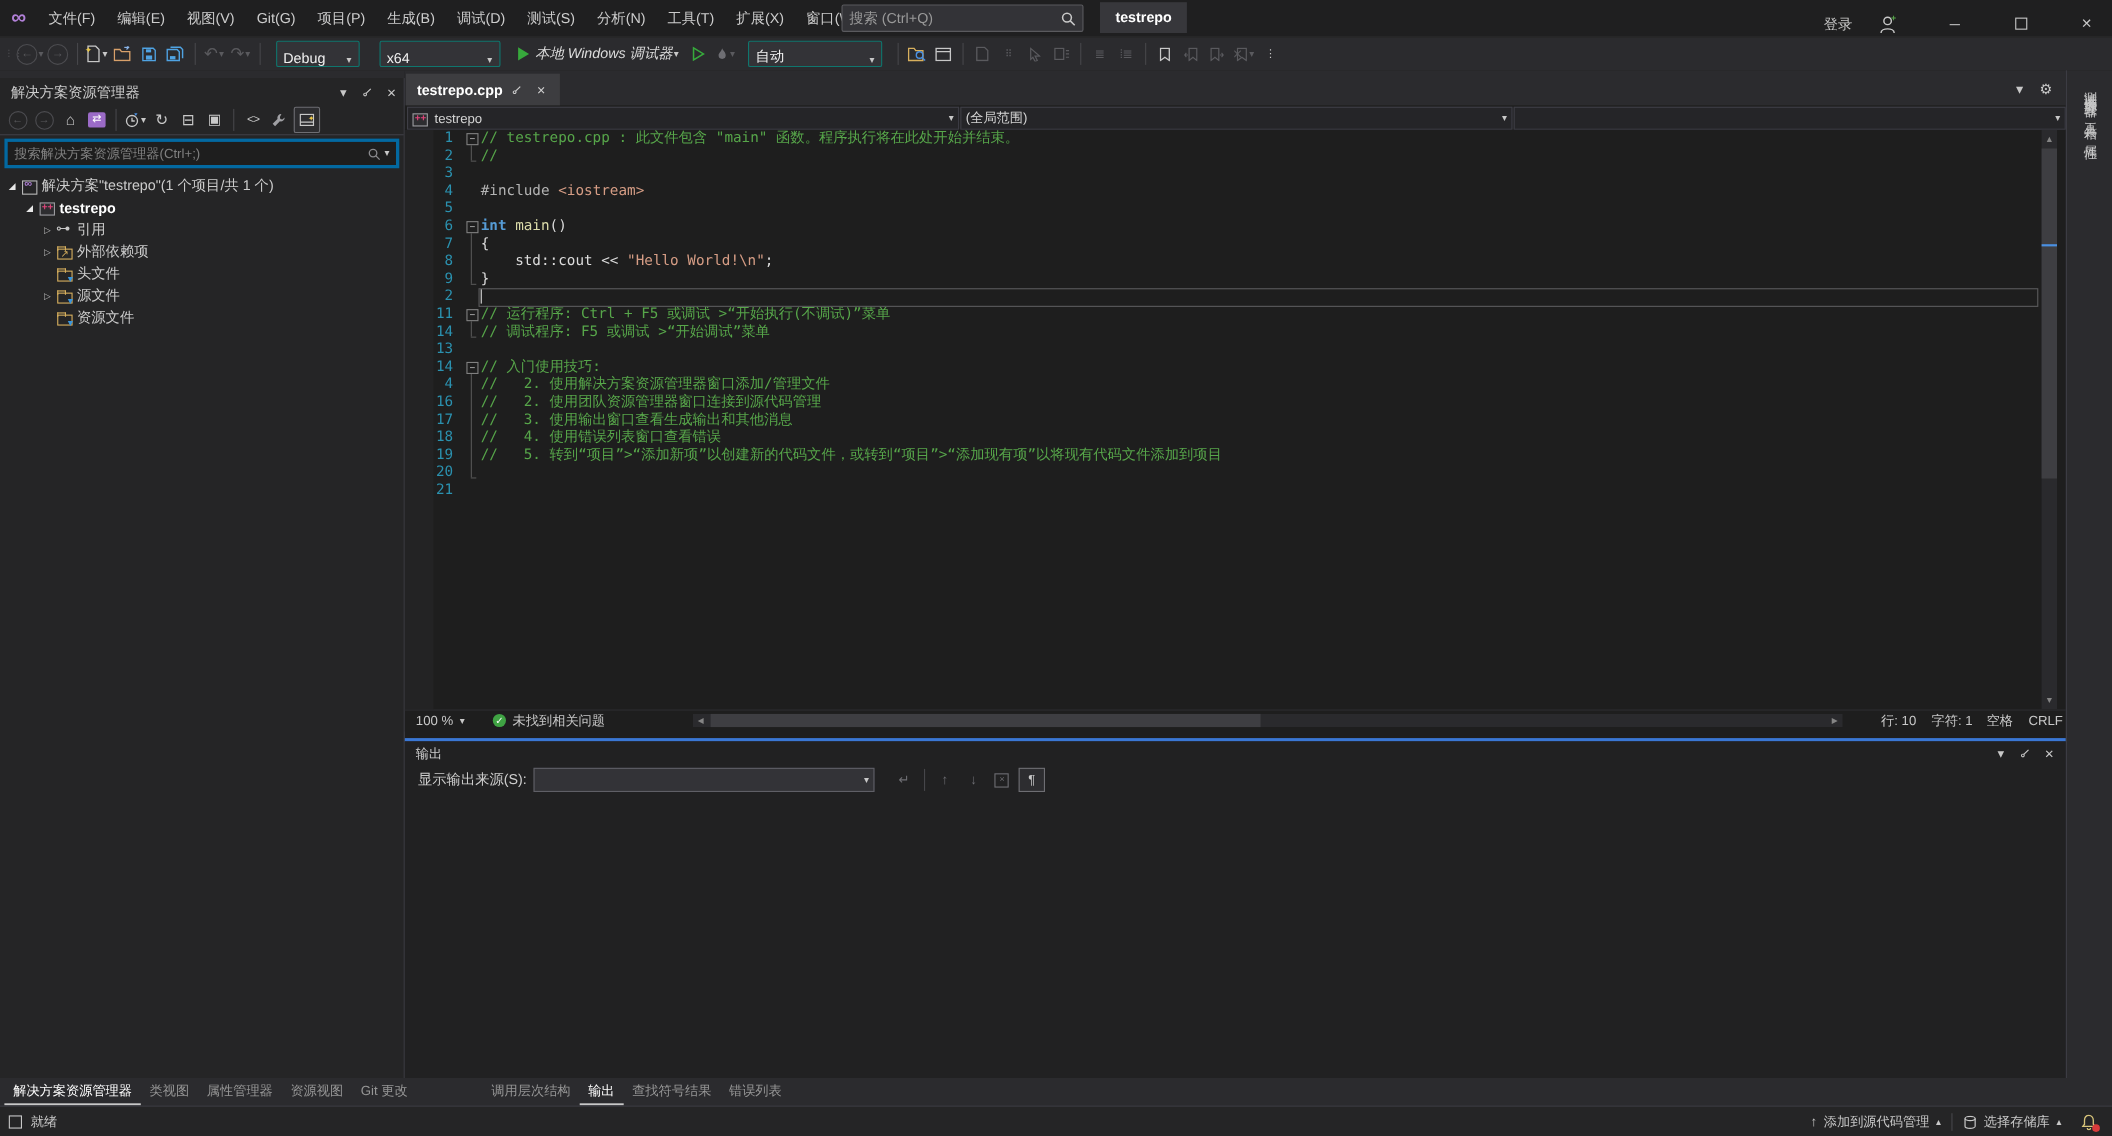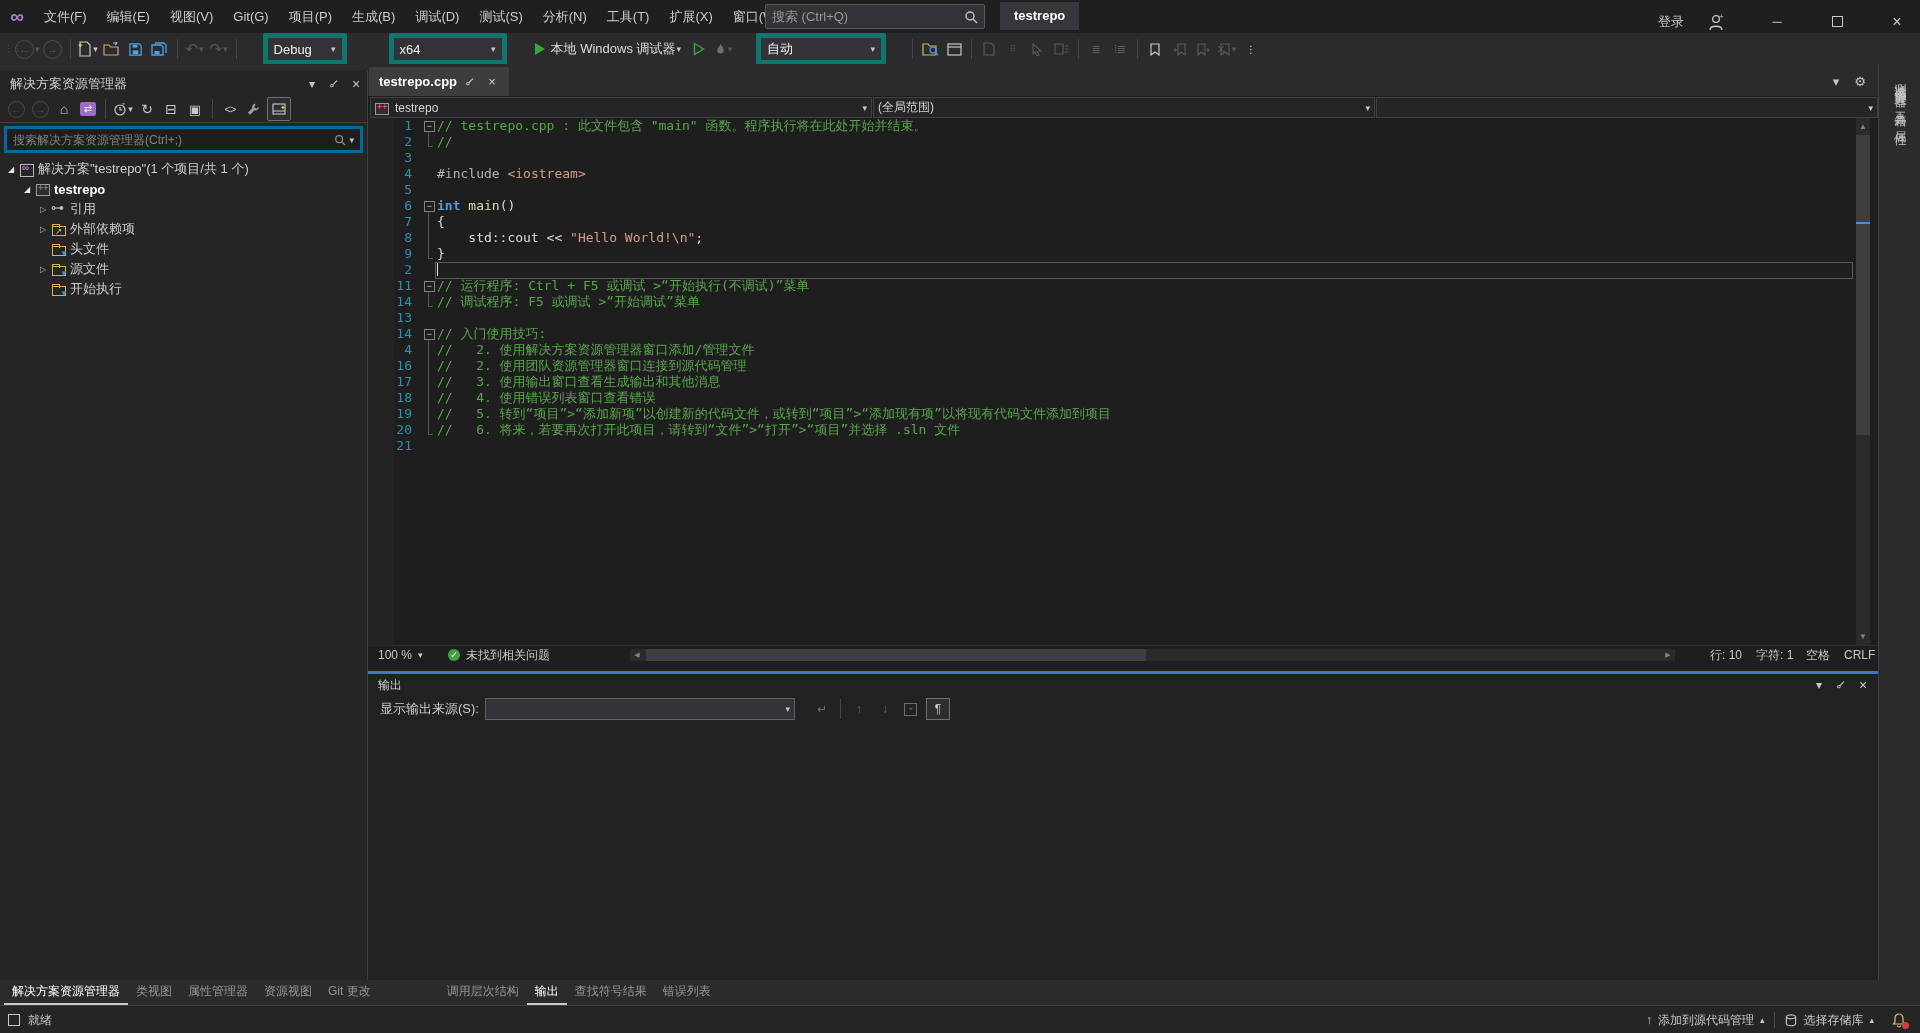--- a/index.html
+++ b/index.html
@@ -27,25 +27,25 @@
   .toolbar{position:absolute;left:0;top:34px;width:1920px;height:30px;background:#2b2b2e;
            display:flex;align-items:center;border-bottom:1px solid #222224;}
   .tb-sep{width:1px;height:20px;background:#46464a;margin:0 5px;}
   .tbi{height:24px;min-width:22px;display:flex;align-items:center;justify-content:center;
        color:#c8c8c8;margin:0 1px;border-radius:2px;}
   .tbi.dis{color:#5a5a5e;}
   .dd{font-size:9px;color:#c8c8c8;margin-left:1px;}
   .dd.dis{color:#5a5a5e;}
   .circ{width:17px;height:17px;border:1px solid #4c4c50;border-radius:50%;
         display:flex;align-items:center;justify-content:center;font-size:11px;}
-  .combo{height:22px;background:#333337;border:5px solid #0f766e;border-radius:2px;
-         display:flex;align-items:center;padding:0 6px;color:#f1f1f1;margin:0 21px;}
+  .combo{height:22px;background:#333337;border:1px solid #0f766e;border-radius:2px;
+         display:flex;align-items:flex-end;padding:0 6px;color:#f1f1f1;margin:0 9px;}
   .combo .cval{flex:1;}
   .combo .dd{margin-left:8px;}
-  .runbtn{display:flex;align-items:center;padding:0 6px;height:24px;border-radius:2px;color:#dddddd;}
+  .runbtn{display:flex;align-items:center;padding:0 6px;height:24px;border-radius:2px;color:#dddddd;font-style:italic;}
   .dots{color:#5a5a5e;font-size:8px;letter-spacing:1px;margin:0 4px;line-height:4px;width:6px;}
   
   .left-panel{position:absolute;left:0;top:64px;width:368px;height:916px;background:#2b2b2e;}
   .se-inner{position:absolute;left:0;top:7px;width:367px;height:909px;background:#252526;border-right:1px solid #3f3f46;}
   .panel-header{height:25px;display:flex;align-items:center;padding-left:10px;color:#cccccc;}
   .ph-controls{margin-left:auto;display:flex;align-items:center;}
   .ph-btn{width:22px;height:20px;display:flex;align-items:center;justify-content:center;color:#c8c8c8;font-size:12px;}
   .pin-g{display:inline-block;transform:rotate(135deg);font-size:12px;}
   .se-toolbar{height:26px;display:flex;align-items:center;padding-left:4px;border-bottom:1px solid #3f3f46;}
   .sei{width:22px;height:22px;display:flex;align-items:center;justify-content:center;color:#c8c8c8;font-size:12px;margin:0 1px;border-radius:2px;}
@@ -450,21 +450,21 @@
             <span class="tr-label">源文件</span>
           </div>
           <div class="tree-row">
             <span style="width:36px;flex:none"></span>
             <span class="tr-arrow"></span>
             <span class="tr-icon">
               <span class="ico ico-folder ico-filter">
                 <span class="ovl">▼</span>
               </span>
             </span>
-            <span class="tr-label">开始执行</span>
+            <span class="tr-label">资源文件</span>
           </div>
         </div>
     </div>
   </div>
 
   <div class="tabwell">
     <div class="doc-tab">
       <span>testrepo.cpp</span>
       <span class="tbtn">
           <span class="pin-g">⊸</span>
@@ -573,21 +573,20 @@
         <div class="cl" style="top: 272px;">
           <span class="num">18</span>
           <span class="txt"><span class="seg-com">//   4. 使用错误列表窗口查看错误</span></span>
         </div>
         <div class="cl" style="top: 288px;">
           <span class="num">19</span>
           <span class="txt"><span class="seg-com">//   5. 转到“项目”&gt;“添加新项”以创建新的代码文件，或转到“项目”&gt;“添加现有项”以将现有代码文件添加到项目</span></span>
         </div>
         <div class="cl" style="top: 304px;">
           <span class="num">20</span>
-          <span class="txt"><span class="seg-com">//   6. 将来，若要再次打开此项目，请转到“文件”&gt;“打开”&gt;“项目”并选择 .sln 文件</span></span>
         </div>
         <div class="cl" style="top: 320px;">
           <span class="num">21</span>
           <span class="txt"></span>
         </div>
         <div class="fold-guide" style="top: 14px; height: 14px;"></div>
         <div class="fold-tick" style="top: 28px;"></div>
         <div class="fold-guide" style="top: 94px; height: 46px;"></div>
         <div class="fold-tick" style="top: 140px;"></div>
         <div class="fold-guide" style="top: 174px; height: 14px;"></div>

